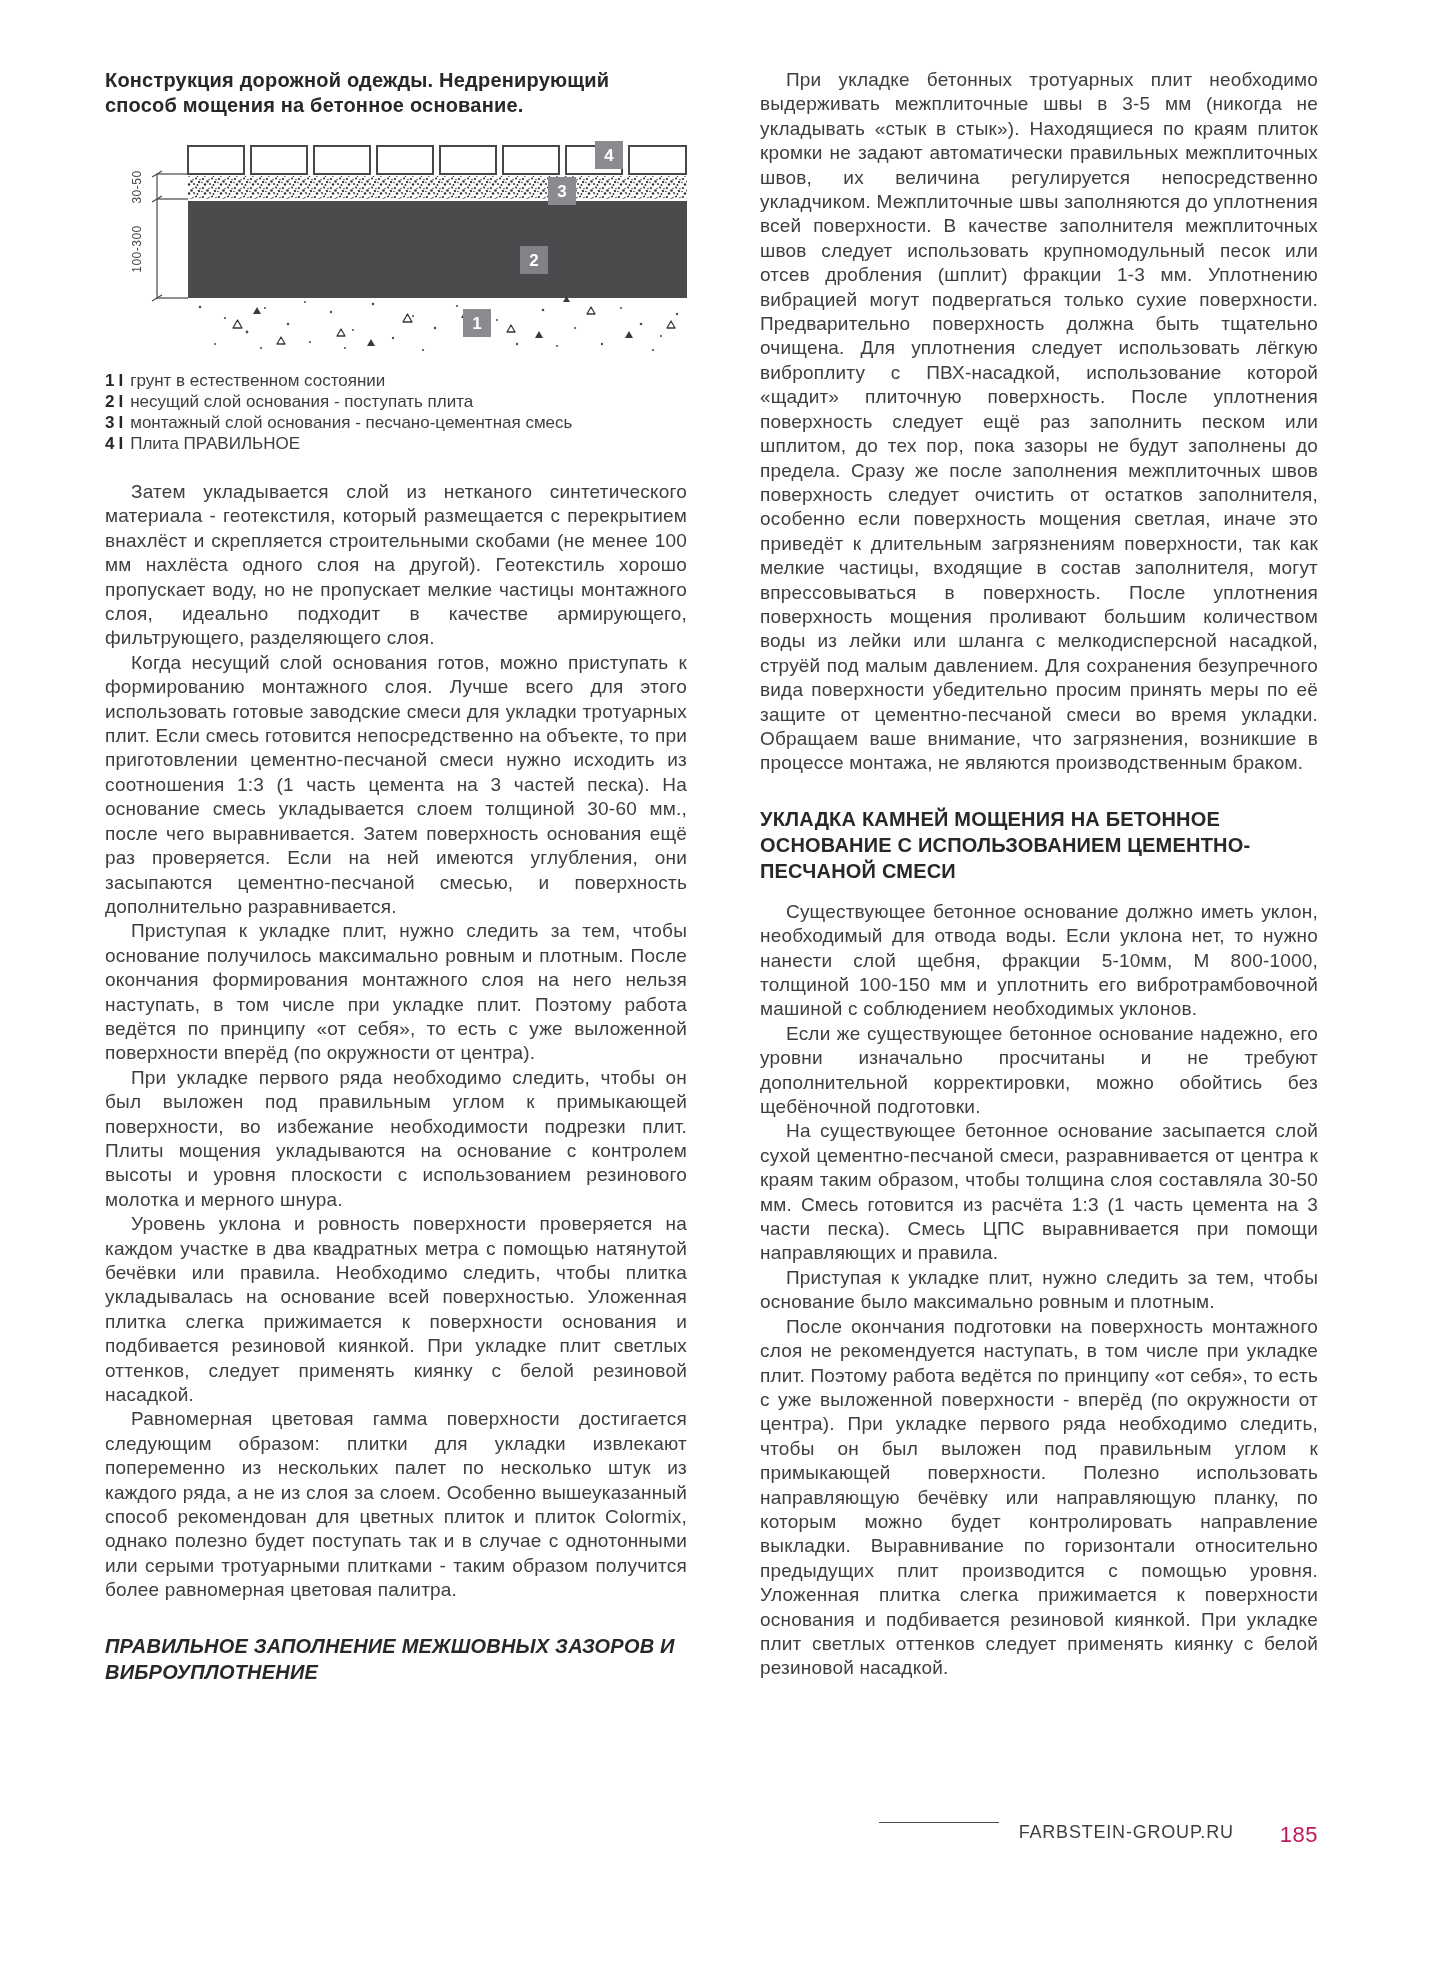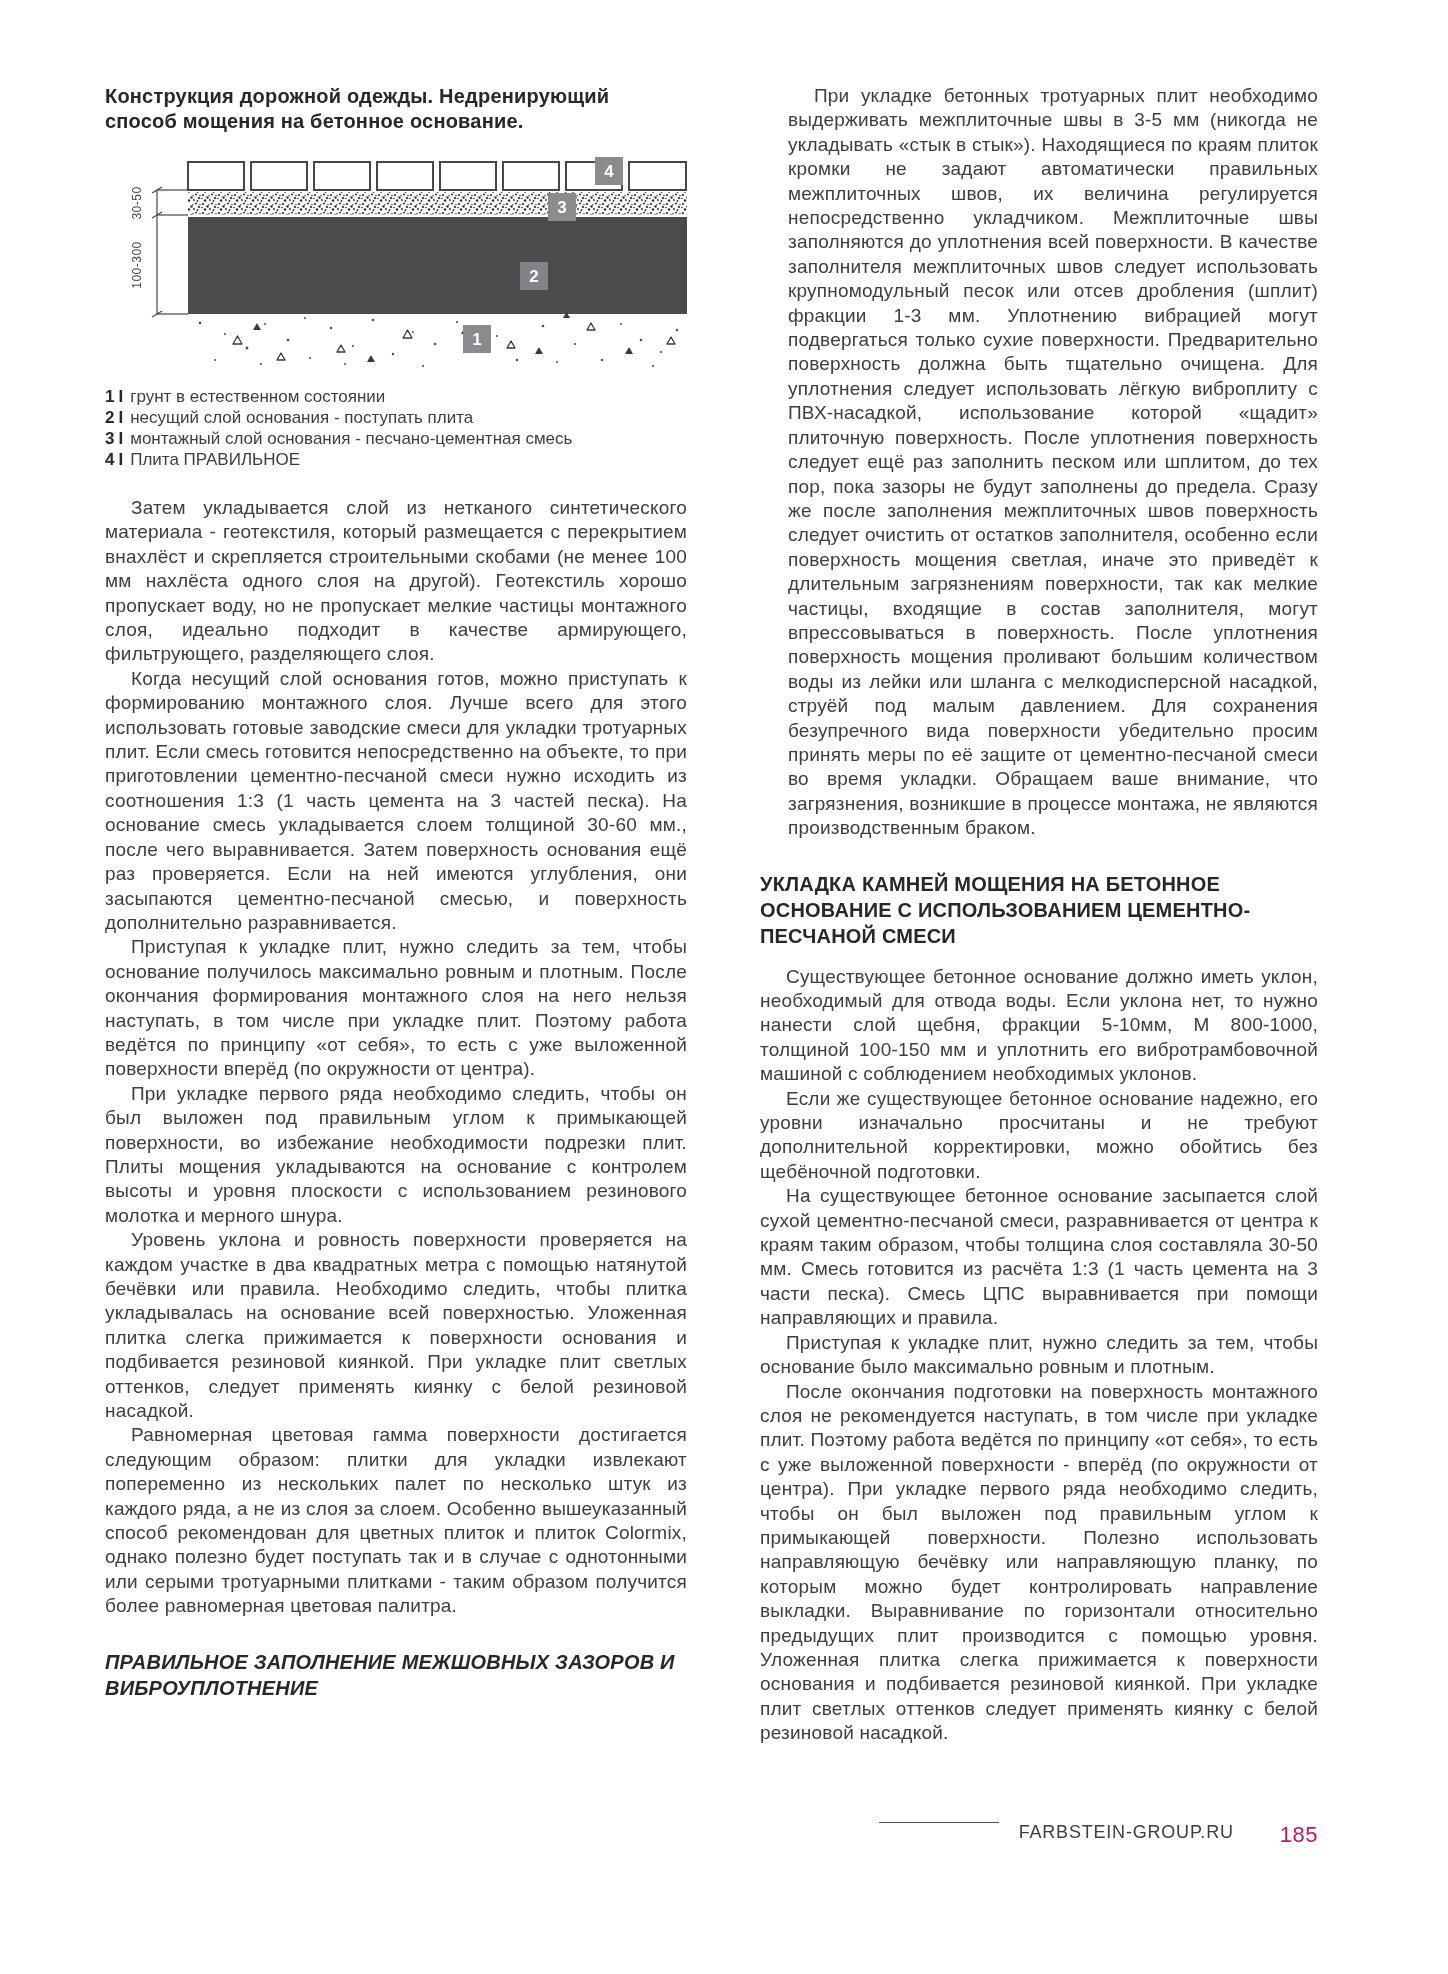--- a/index.html
+++ b/index.html
@@ -4,21 +4,21 @@
 <style>
   html,body{margin:0;padding:0;background:#e8e8e8;}
   .page{
     position:relative;
     width:1448px;height:1974px;
     background:#ffffff;
     font-family:"Liberation Sans","DejaVu Sans",sans-serif;
     color:#3e3e40;
     overflow:hidden;
   }
-  .col{position:absolute;top:84px;}
+  .col{position:absolute;top:68px;}
   .col-left{left:105px;width:582px;}
   .col-right{left:760px;width:558px;}
 
   .figure-title{
     font-size:20px;font-weight:bold;line-height:25px;
     color:#28282a;margin:0 0 14px 0;letter-spacing:.2px;
   }
   .diagram{display:block;margin:0;}
   .legend{margin:6px 0 0 0;padding:0;list-style:none;}
   .legend li{
@@ -204,21 +204,21 @@
       <p>Приступая к укладке плит, нужно следить за тем, чтобы основание получилось максимально ровным и плотным. После окончания формирования монтажного слоя на него нельзя наступать, в том числе при укладке плит. Поэтому работа ведётся по принципу «от себя», то есть с уже выложенной поверхности вперёд (по окружности от центра).</p>
       <p>При укладке первого ряда необходимо следить, чтобы он был выложен под правильным углом к примыкающей поверхности, во избежание необходимости подрезки плит. Плиты мощения укладываются на основание с контролем высоты и уровня плоскости с использованием резинового молотка и мерного шнура.</p>
       <p>Уровень уклона и ровность поверхности проверяется на каждом участке в два квадратных метра с помощью натянутой бечёвки или правила. Необходимо следить, чтобы плитка укладывалась на основание всей поверхностью. Уложенная плитка слегка прижимается к поверхности основания и подбивается резиновой киянкой. При укладке плит светлых оттенков, следует применять киянку с белой резиновой насадкой.</p>
       <p>Равномерная цветовая гамма поверхности достигается следующим образом: плитки для укладки извлекают попеременно из нескольких палет по несколько штук из каждого ряда, а не из слоя за слоем. Особенно вышеуказанный способ рекомендован для цветных плиток и плиток Colormix, однако полезно будет поступать так и в случае с однотонными или серыми тротуарными плитками - таким образом получится более равномерная цветовая палитра.</p>
     </div>
 
     <h3 class="section-heading bottom">ПРАВИЛЬНОЕ ЗАПОЛНЕНИЕ МЕЖШОВНЫХ ЗАЗОРОВ И ВИБРОУПЛОТНЕНИЕ</h3>
   </div>
 
   <div class="col col-right">
-    <div class="body-text" style="margin-top:0;margin-left:28px;">
+    <div class="body-text" style="margin-top:0;">
       <p>При укладке бетонных тротуарных плит необходимо выдерживать межплиточные швы в 3-5 мм (никогда не укладывать «стык в стык»). Находящиеся по краям плиток кромки не задают автоматически правильных межплиточных швов, их величина регулируется непосредственно укладчиком. Межплиточные швы заполняются до уплотнения всей поверхности. В качестве заполнителя межплиточных швов следует использовать крупномодульный песок или отсев дробления (шплит) фракции 1-3 мм. Уплотнению вибрацией могут подвергаться только сухие поверхности. Предварительно поверхность должна быть тщательно очищена. Для уплотнения следует использовать лёгкую виброплиту с ПВХ-насадкой, использование которой «щадит» плиточную поверхность. После уплотнения поверхность следует ещё раз заполнить песком или шплитом, до тех пор, пока зазоры не будут заполнены до предела. Сразу же после заполнения межплиточных швов поверхность следует очистить от остатков заполнителя, особенно если поверхность мощения светлая, иначе это приведёт к длительным загрязнениям поверхности, так как мелкие частицы, входящие в состав заполнителя, могут впрессовываться в поверхность. После уплотнения поверхность мощения проливают большим количеством воды из лейки или шланга с мелкодисперсной насадкой, струёй под малым давлением. Для сохранения безупречного вида поверхности убедительно просим принять меры по её защите от цементно-песчаной смеси во время укладки. Обращаем ваше внимание, что загрязнения, возникшие в процессе монтажа, не являются производственным браком.</p>
     </div>
 
     <h3 class="section-heading">УКЛАДКА КАМНЕЙ МОЩЕНИЯ НА БЕТОННОЕ ОСНОВАНИЕ С ИСПОЛЬЗОВАНИЕМ ЦЕМЕНТНО-ПЕСЧАНОЙ СМЕСИ</h3>
 
     <div class="body-text" style="margin-top:16px;">
       <p>Существующее бетонное основание должно иметь уклон, необходимый для отвода воды. Если уклона нет, то нужно нанести слой щебня, фракции 5-10мм, М 800-1000, толщиной 100-150 мм и уплотнить его вибротрамбовочной машиной с соблюдением необходимых уклонов.</p>
       <p>Если же существующее бетонное основание надежно, его уровни изначально просчитаны и не требуют дополнительной корректировки, можно обойтись без щебёночной подготовки.</p>
       <p>На существующее бетонное основание засыпается слой сухой цементно-песчаной смеси, разравнивается от центра к краям таким образом, чтобы толщина слоя составляла 30-50 мм. Смесь готовится из расчёта 1:3 (1 часть цемента на 3 части песка). Смесь ЦПС выравнивается при помощи направляющих и правила.</p>
       <p>Приступая к укладке плит, нужно следить за тем, чтобы основание было максимально ровным и плотным.</p>

